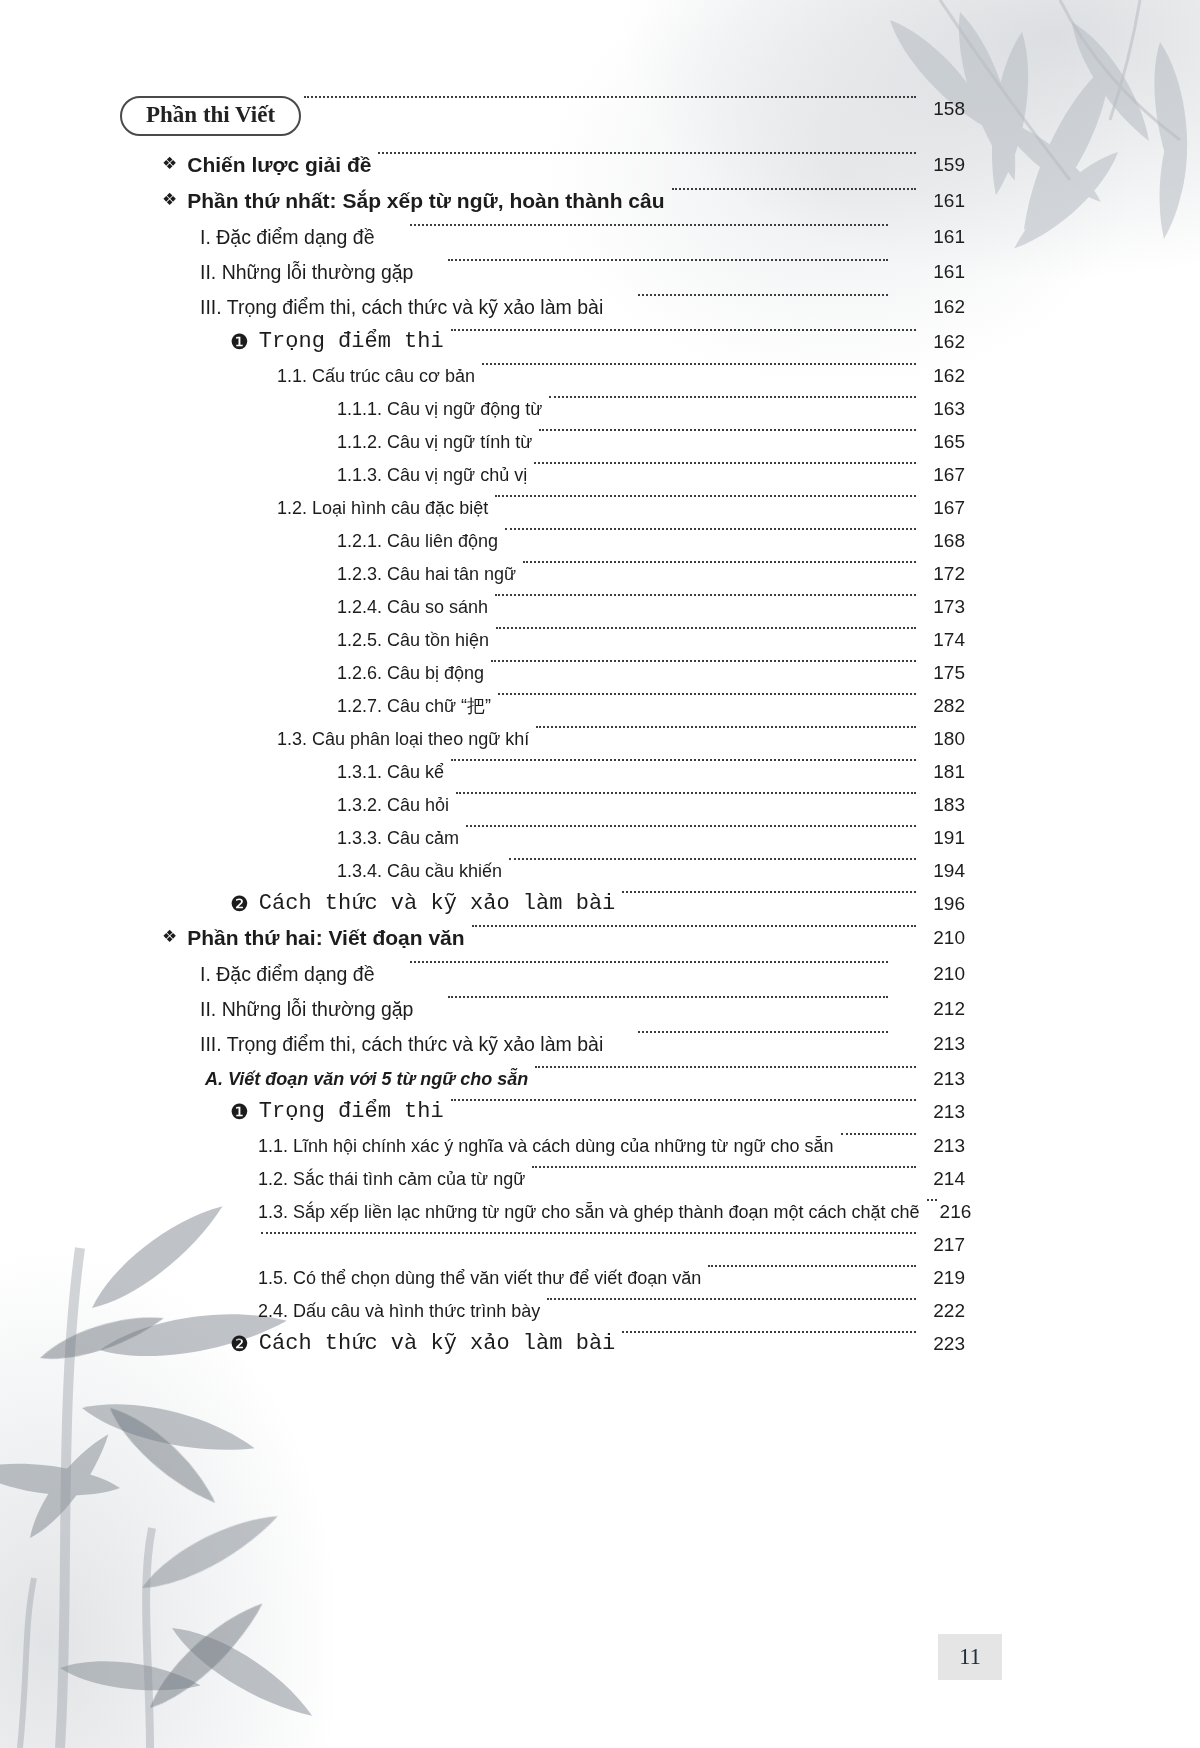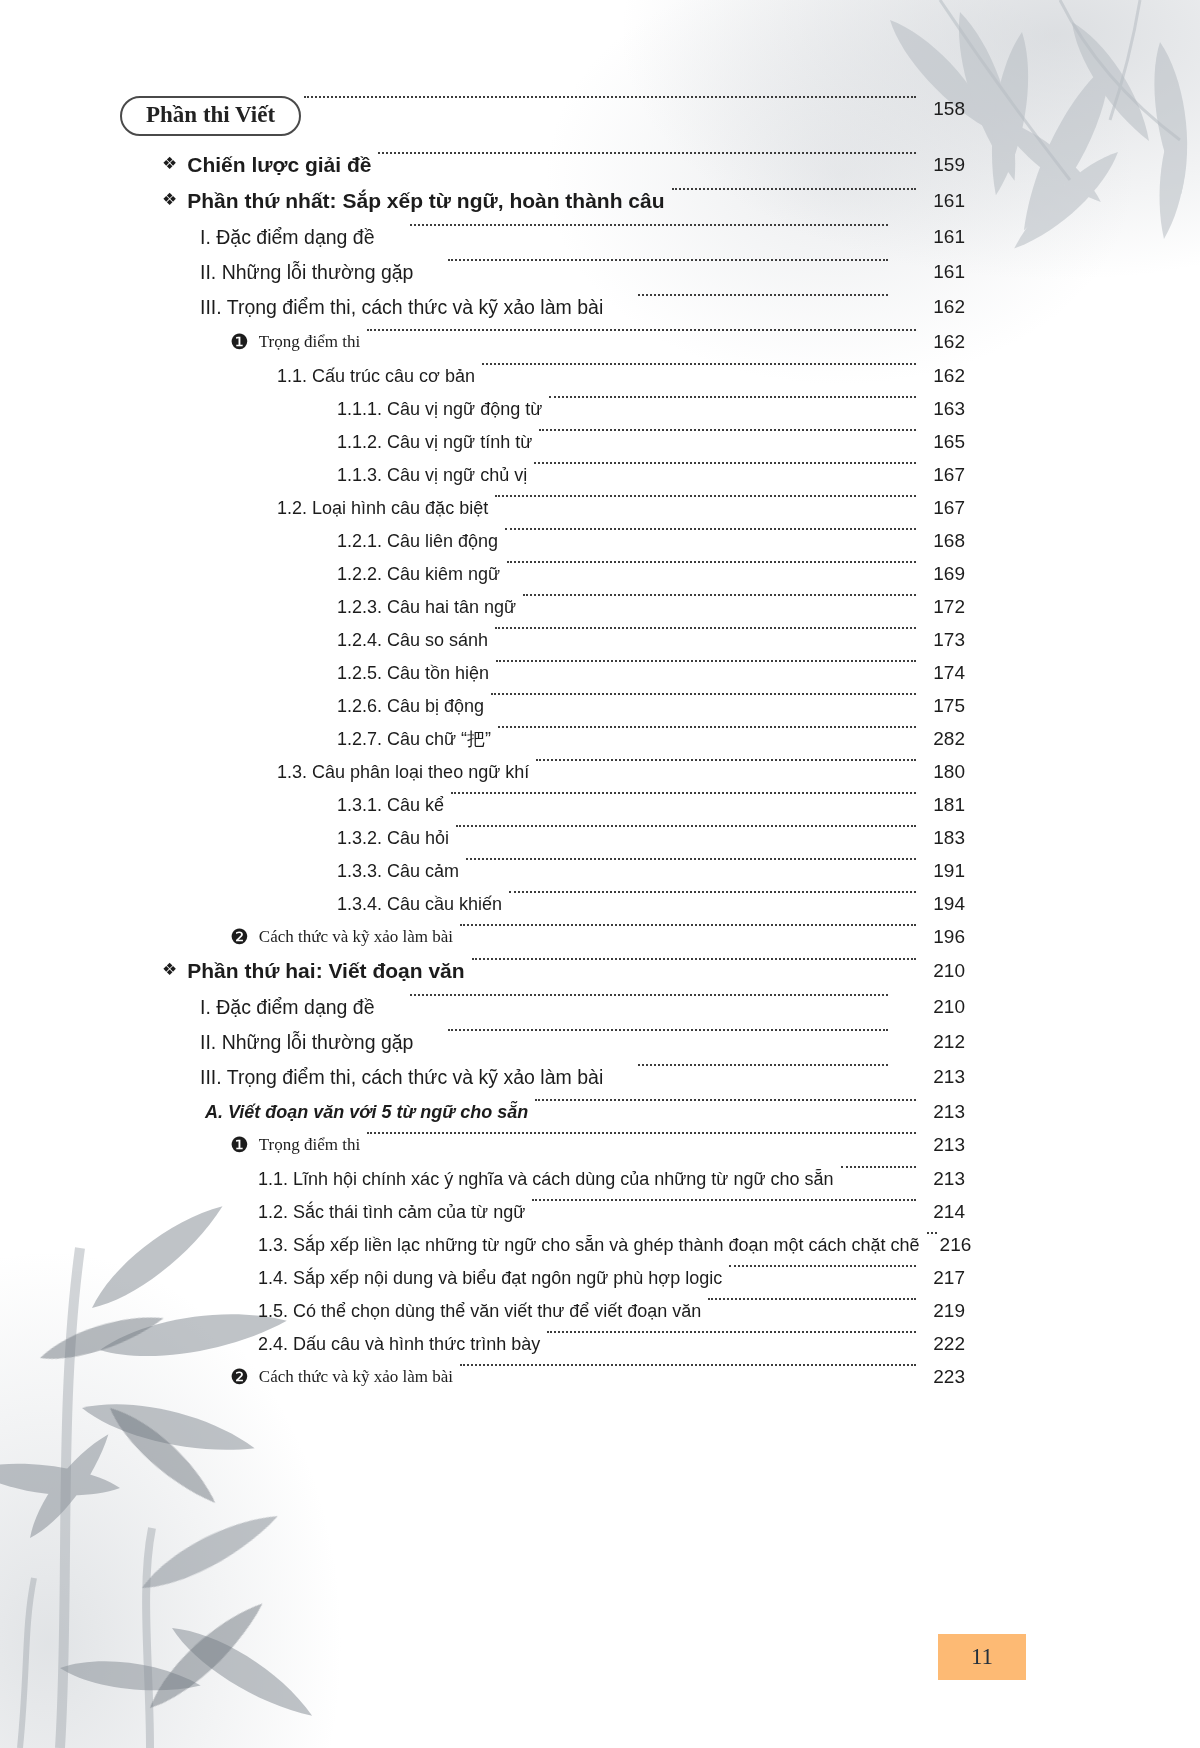--- a/index.html
+++ b/index.html
@@ -55,39 +55,39 @@
     color:#222;
   }
 
   
   .part{margin-top:7px;margin-bottom:10px;}
   .part .label{font-weight:bold;font-size:21px;}
   .part .marker{font-size:17px;position:relative;top:-1px;}
   .roman{margin-top:3px;margin-bottom:9px;}
   .roman .label{font-size:19.5px;}
   .circle{margin-top:2px;margin-bottom:8px;}
-  .circle .label{font-family:Liberation Serif, serif;font-size:17px;}
+  .circle .label{font-family:Liberation Mono, monospace;font-size:22px;}
   .circle .marker{font-size:21px;}
   .num .label{font-size:18px;}
   .bold .label{font-size:18px;font-weight:bold;font-style:italic;}
 
   
   .lv1{padding-left:42px;}
   .lv2{padding-left:80px;gap:28px;}
   .lv2b{padding-left:85px;}
   .lv3{padding-left:110px;}
   .lv4{padding-left:157px;}
   .lv4b{padding-left:138px;}
   .lv5{padding-left:217px;}
 
   
   .page-number-box{
     position:absolute;left:938px;top:1634px;
-    width:88px;height:46px;
-    background:#fdba74;
+    width:64px;height:46px;
+    background:#e5e5e5;
     display:flex;align-items:center;justify-content:center;
     font-family:"Liberation Serif", serif;
     font-size:23px;color:#24303c;
   }
 </style>
 </head>
 <body>
 
 <div class="page">
 
@@ -214,26 +214,20 @@
     <span class="pageno">167</span>
   </div>
         <div class="toc-row lv5 num">
 
     <span class="label">1.2.1. Câu liên động</span>
     <span class="dots"></span>
     <span class="pageno">168</span>
   </div>
         <div class="toc-row lv5 num">
 
-    <span class="label">1.2.2. Câu kiêm ngữ</span>
-    <span class="dots"></span>
-    <span class="pageno">169</span>
-  </div>
-        <div class="toc-row lv5 num">
-
     <span class="label">1.2.3. Câu hai tân ngữ</span>
     <span class="dots"></span>
     <span class="pageno">172</span>
   </div>
         <div class="toc-row lv5 num">
 
     <span class="label">1.2.4. Câu so sánh</span>
     <span class="dots"></span>
     <span class="pageno">173</span>
   </div>
@@ -340,21 +334,20 @@
     <span class="pageno">214</span>
   </div>
         <div class="toc-row lv4b num">
 
     <span class="label">1.3. Sắp xếp liền lạc những từ ngữ cho sẵn và ghép thành đoạn một cách chặt chẽ</span>
     <span class="dots"></span>
     <span class="pageno">216</span>
   </div>
         <div class="toc-row lv4b num">
 
-    <span class="label">1.4. Sắp xếp nội dung và biểu đạt ngôn ngữ phù hợp logic</span>
     <span class="dots"></span>
     <span class="pageno">217</span>
   </div>
         <div class="toc-row lv4b num">
 
     <span class="label">1.5. Có thể chọn dùng thể văn viết thư để viết đoạn văn</span>
     <span class="dots"></span>
     <span class="pageno">219</span>
   </div>
         <div class="toc-row lv4b num">

